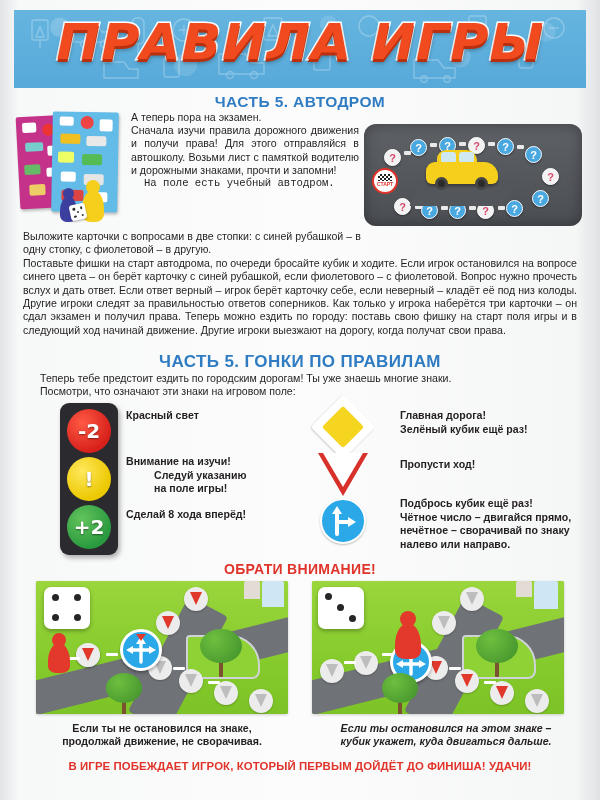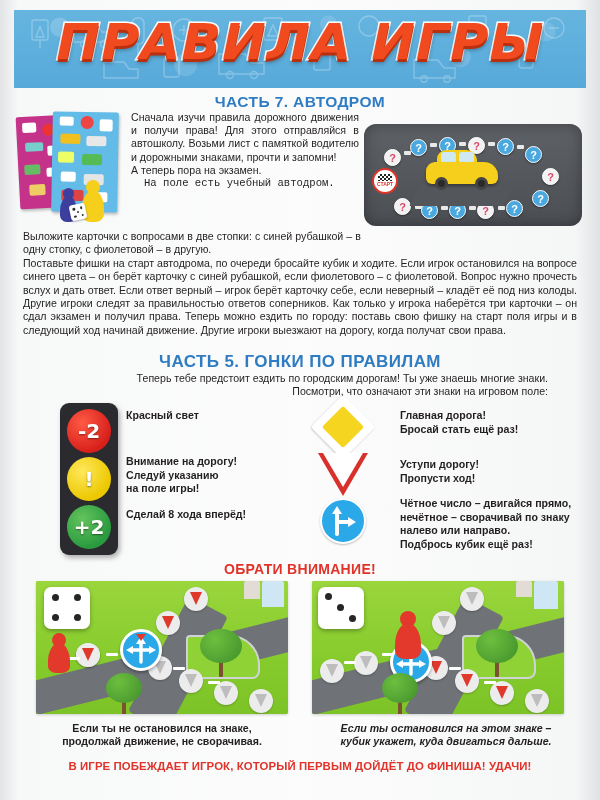--- a/index.html
+++ b/index.html
@@ -119,22 +119,22 @@
 
   .p1-body {
     position:absolute; left:23px; top:230px; width:554px;
     font-size:10.6px; line-height:13.4px; color:#231f20; text-align:justify;
   }
   .p1-body .short { width:338px; }
 
   
   #part2-head { position:absolute; left:0; right:0; top:352px; font-size:17px; }
   .p2-intro {
-    position:absolute; left:28px; top:372px; width:520px;
-    font-size:10.6px; line-height:13.4px; color:#231f20; text-align:right;
+    position:absolute; left:40px; top:372px; width:520px;
+    font-size:10.6px; line-height:13.4px; color:#231f20; text-align:left;
   }
 
   
   .tl {
     position:absolute; left:60px; top:403px; width:58px; height:152px;
     background:#2b2b2f; border-radius:9px; box-shadow:2px 3px 5px rgba(0,0,0,.3);
   }
   .lamp { position:absolute; left:7px; width:44px; height:44px; border-radius:50%;
           color:#fff; font-weight:bold; font-size:20px; text-align:center; line-height:44px;
           font-family:"DejaVu Sans", sans-serif;
@@ -267,21 +267,21 @@
         <path d="M535 18 h10"></path>
         <path d="M90 52 h20 l5 7 h9 v9 h-34 z"></path>
         <rect x="150" y="48" width="15" height="19" rx="2"></rect>
       </g>
     </svg>
     <div class="title-wrap">
       <span class="title">ПРАВИЛА ИГРЫ</span>
     </div>
   </div>
 
-  <div class="part-head" id="part1-head">ЧАСТЬ 7. АВТОДРОМ</div>
+  <div class="part-head" id="part1-head">ЧАСТЬ 5. АВТОДРОМ</div>
 
   <div class="cards-img">
     <div class="sheet magenta">
       <div class="sticker" style="left:6px;top:6px;width:14px;height:10px;"></div>
       <div class="sticker" style="left:26px;top:8px;width:12px;height:12px;border-radius:50%;background:#e33;"></div>
       <div class="sticker" style="left:8px;top:26px;width:18px;height:9px;background:#7cc;"></div>
       <div class="sticker" style="left:30px;top:30px;width:14px;height:10px;"></div>
       <div class="sticker" style="left:6px;top:48px;width:16px;height:10px;background:#6b6;"></div>
       <div class="sticker" style="left:28px;top:52px;width:13px;height:9px;"></div>
       <div class="sticker" style="left:10px;top:68px;width:16px;height:11px;background:#ec6;"></div>
@@ -310,22 +310,22 @@
     <div class="die-small" style="left:54px;top:92px;">
       <i style="left:3px;top:3px;"></i>
         <i style="left:10.5px;top:3px;"></i>
       <i style="left:6.7px;top:6.7px;"></i>
       <i style="left:3px;top:10.5px;"></i>
         <i style="left:10.5px;top:10.5px;"></i>
     </div>
   </div>
 
   <div class="p1-text">
+    <p>А теперь пора на экзамен.</p>
     <p>Сначала изучи правила дорожного движения и получи права! Для этого отправляйся в автошколу. Возьми лист с памяткой водителю и дорожными знаками, прочти и запомни!</p>
-    <p>А теперь пора на экзамен.</p>
     <p class="ind">На поле есть учебный автодром.</p>
   </div>
 
   <div class="autodrom">
     <div class="startbadge">
       <div class="flagchk"></div>
       <span>СТАРТ</span>
     </div>
 
     <div class="q p" style="left:20px;top:25px;">?</div>
@@ -375,22 +375,22 @@
   <div class="tl">
     <div class="lamp red">-2</div>
     <div class="lamp yel">!</div>
     <div class="lamp grn">+2</div>
   </div>
 
   <div class="legend-col l1">
     <div>Красный свет</div>
   </div>
   <div class="legend-col l2">
-    <div>Внимание на дорогу!</div>
-    <div style="white-space:pre-line;">Следуй указанию
+    <div>Внимание на изучи!</div>
+    <div style="white-space:pre-line;margin-left:28px;">Следуй указанию
 на поле игры!</div>
   </div>
   <div class="legend-col l3">
     <div>Сделай 8 хода вперёд!</div>
   </div>
 
   <div class="sign sign-priority">
     <div class="outer"></div>
       <div class="inner"></div>
   </div>
@@ -404,31 +404,30 @@
         <path d="M15 34 V12"></path>
         <path d="M15 22 H27"></path>
       </g>
       <polygon points="15,6 10,14 20,14" fill="#ffffff"></polygon>
       <polygon points="34,22 26,17 26,27" fill="#ffffff"></polygon>
     </svg>
   </div>
 
   <div class="legend-col r1">
     <div>Главная дорога!</div>
-    <div>Бросай стать ещё раз!</div>
+    <div>Зелёный кубик ещё раз!</div>
   </div>
   <div class="legend-col r2">
-    <div>Уступи дорогу!</div>
     <div>Пропусти ход!</div>
   </div>
   <div class="legend-col r3">
+    <div>Подбрось кубик ещё раз!</div>
     <div style="white-space:pre-line;">Чётное число – двигайся прямо,
 нечётное – сворачивай по знаку
 налево или направо.</div>
-    <div>Подбрось кубик ещё раз!</div>
   </div>
 
   <div class="attn-head" id="attn-head">ОБРАТИ ВНИМАНИЕ!</div>
 
   <div class="photo left">
     <div class="grass"></div>
     <div class="bldg" style="right:4px;top:0;width:22px;height:26px;"></div>
     <div class="bldg" style="right:28px;top:0;width:16px;height:18px;background:#e3dcd4;"></div>
     <div class="road diag"></div>
     <div class="road curve"></div>

